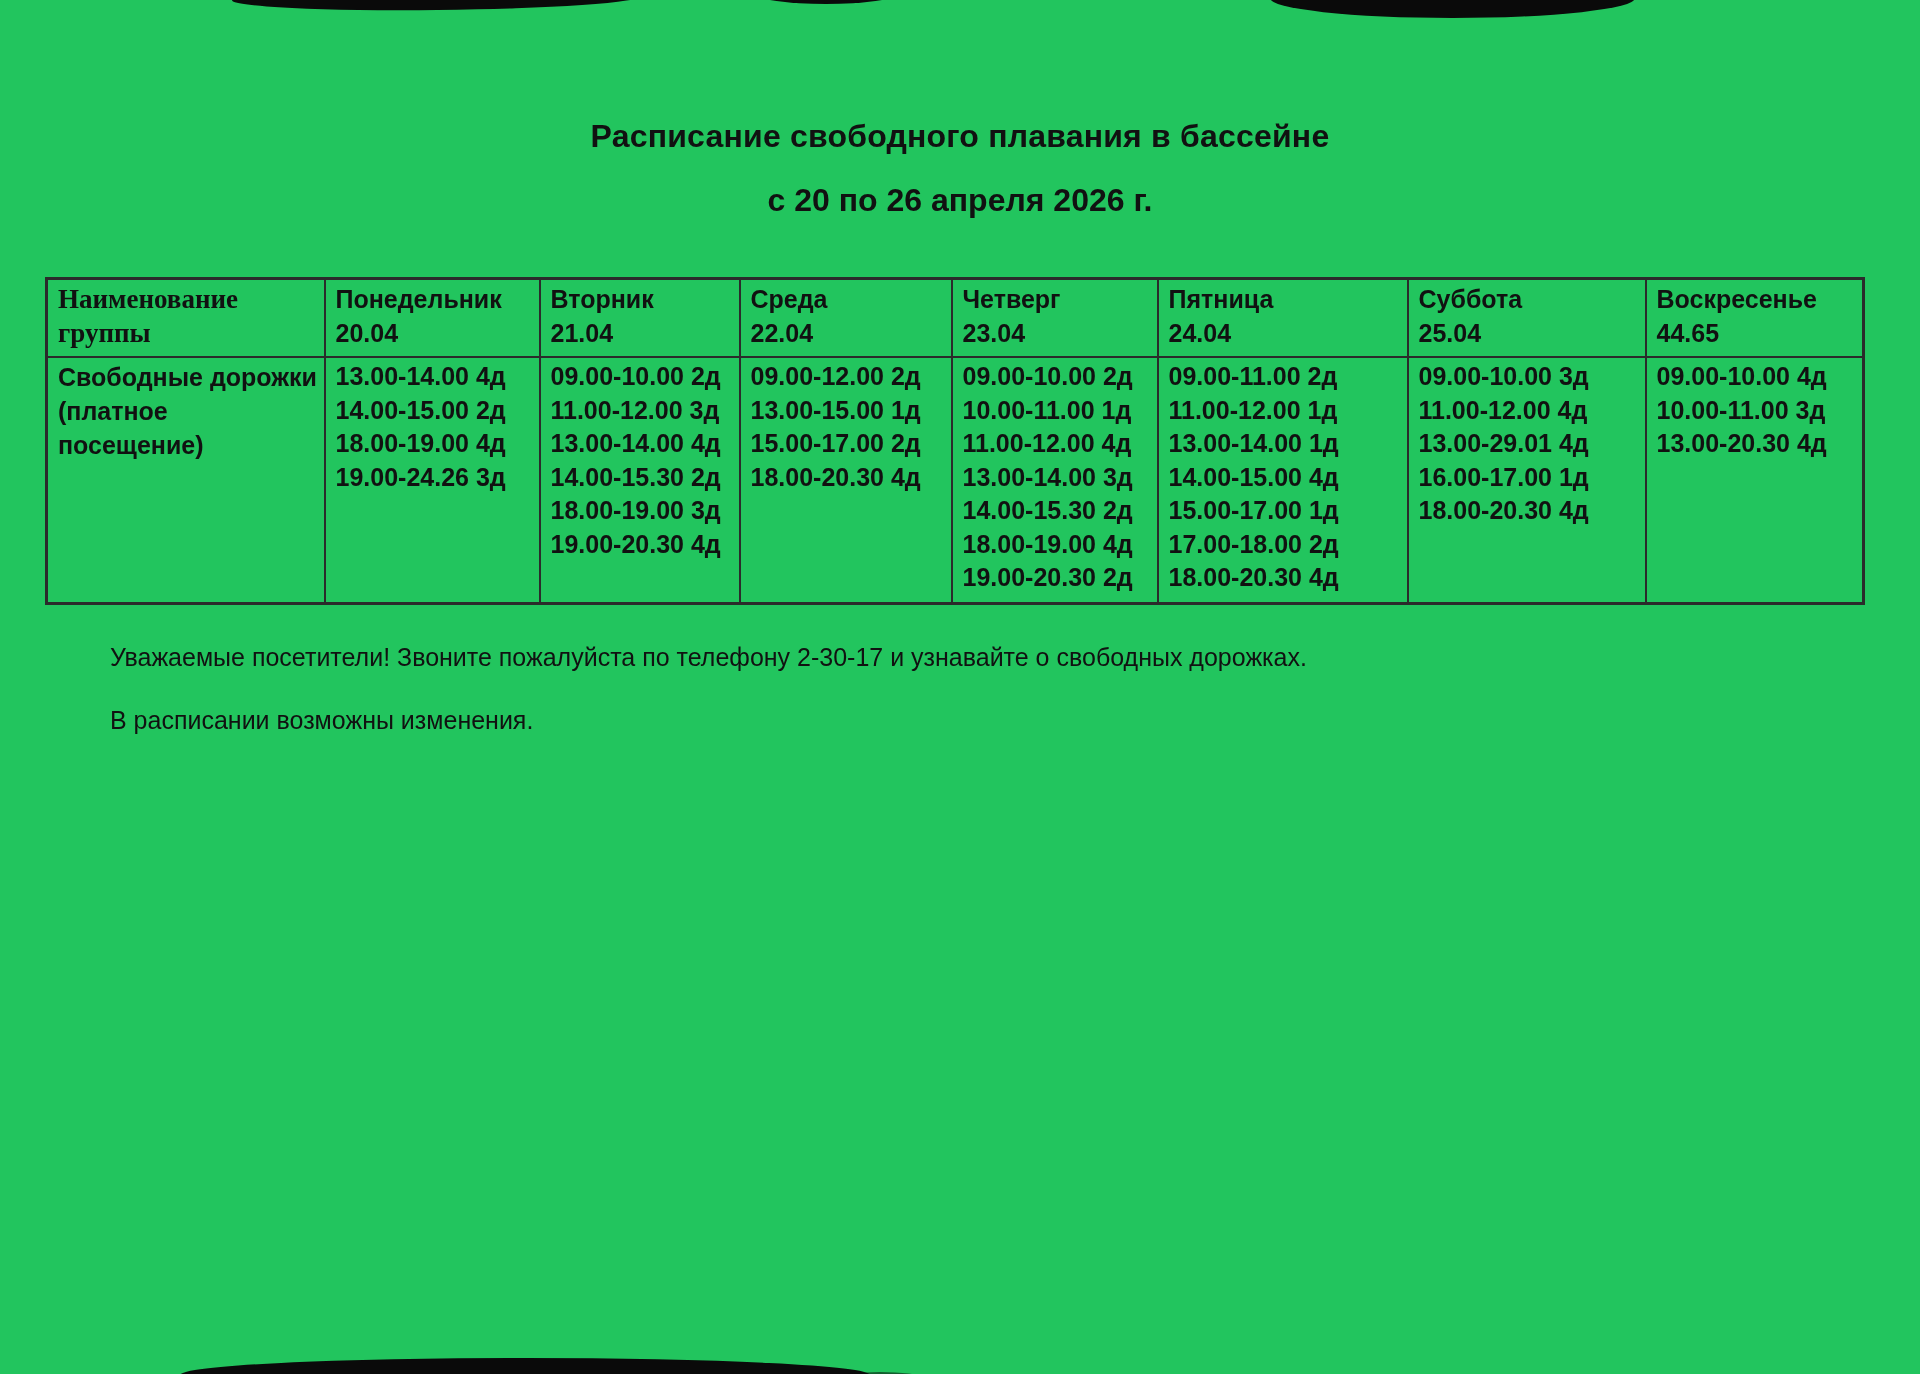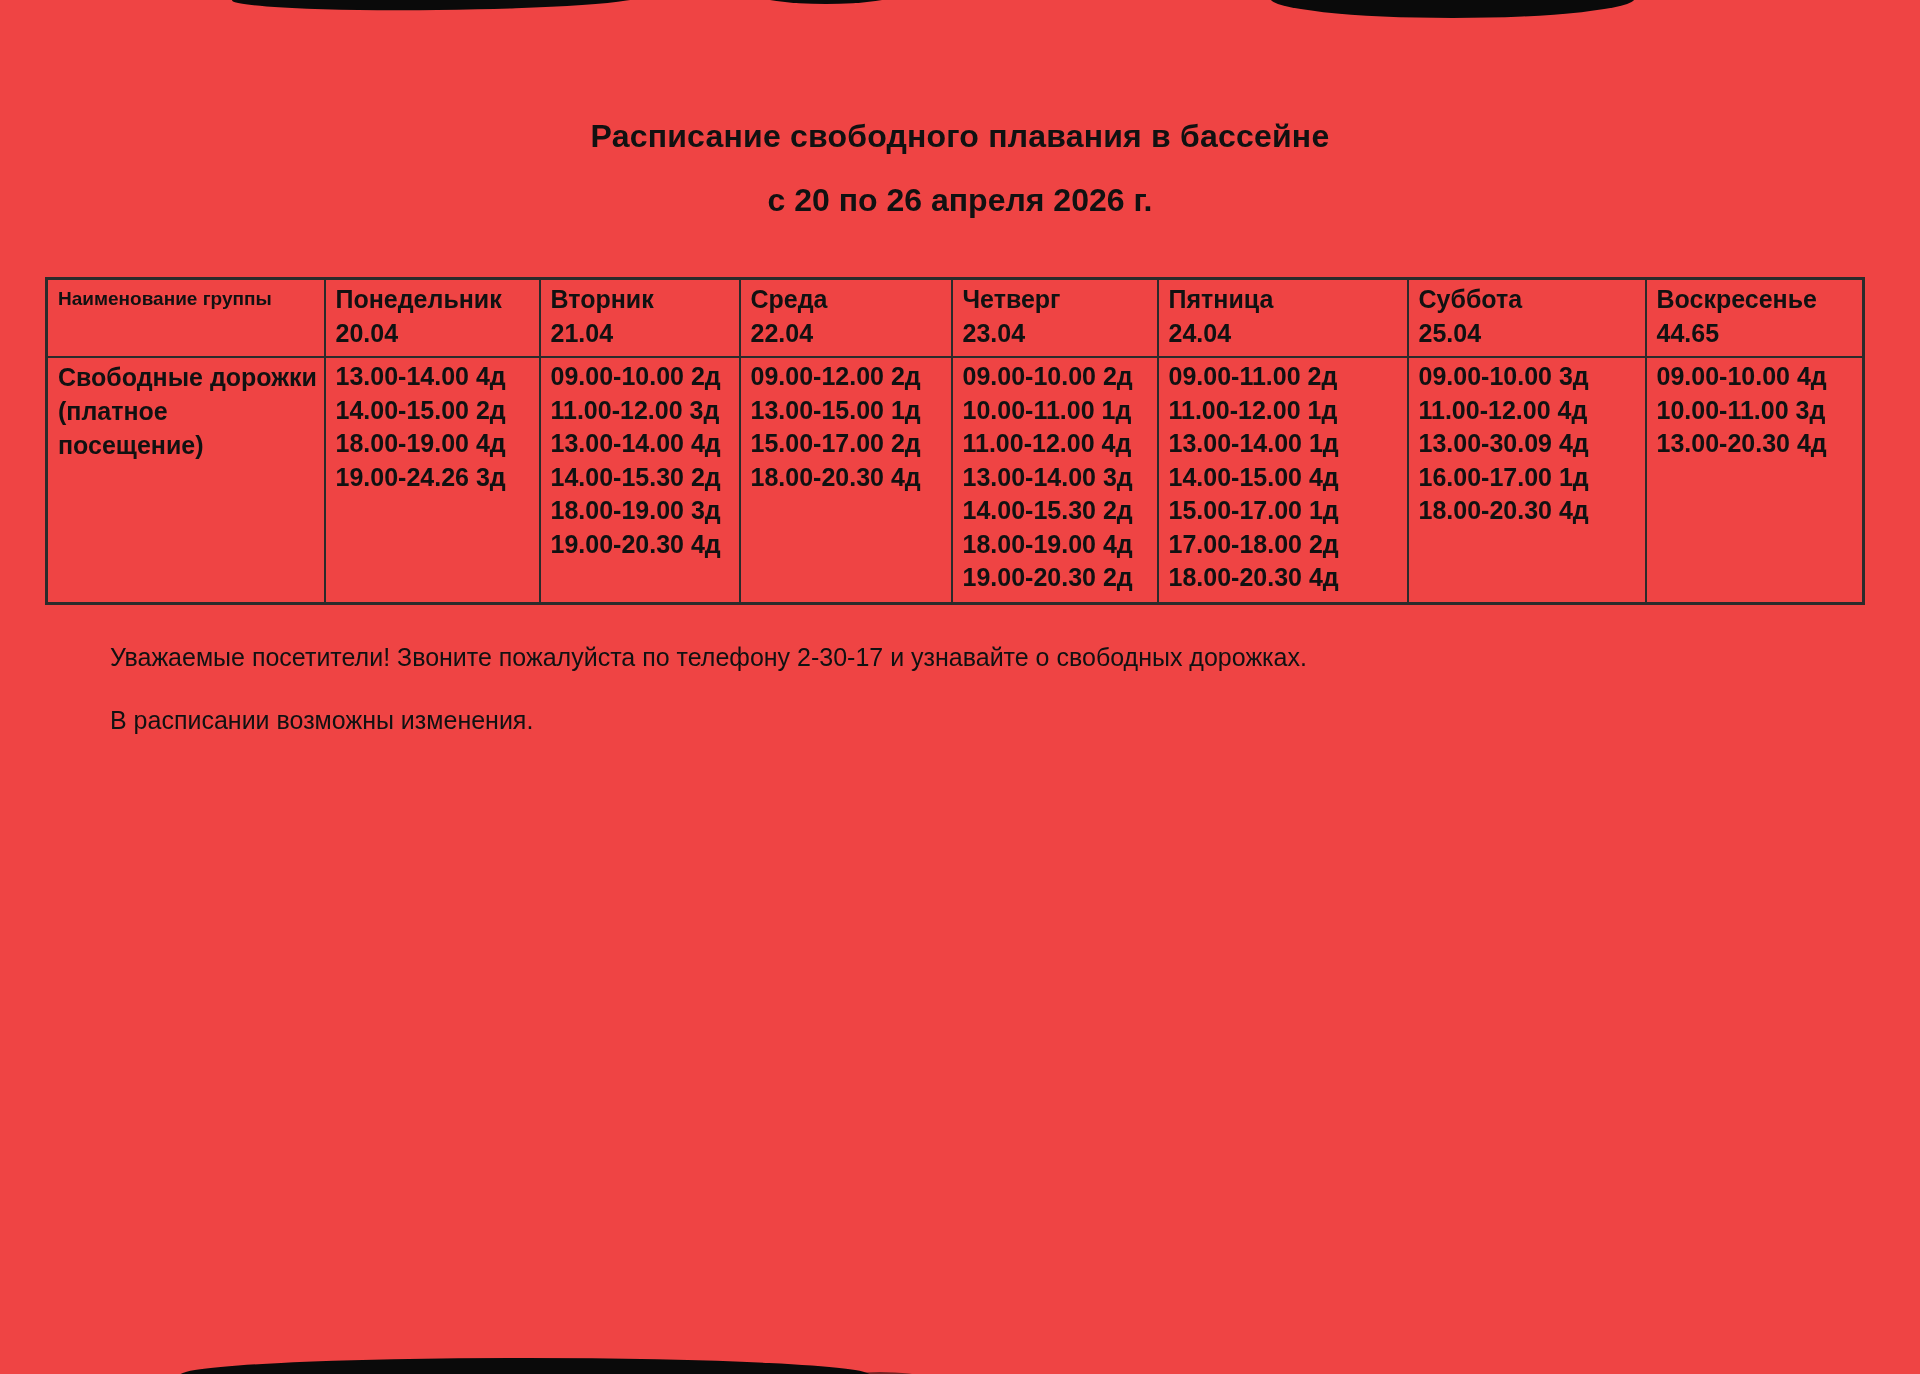--- a/index.html
+++ b/index.html
@@ -4,21 +4,21 @@
 <style>
   html,body{margin:0;padding:0;}
   body{
     width:1920px;height:1374px;
     background:#ffffff;
     font-family:"Liberation Sans","DejaVu Sans",sans-serif;
     color:#111;
     position:relative;
     overflow:hidden;
   }
-  .page{position:absolute;inset:0;background:#ef4444;}
+  .page{position:absolute;inset:0;background:#22c55e;}
   
   .artifact{position:absolute;background:#0a0a0a;border-radius:50%;}
   .artifact.top-1{left:232px;top:-14px;width:410px;height:24px;transform:rotate(-0.6deg);}
   .artifact.top-2{left:756px;top:-16px;width:140px;height:20px;}
   .artifact.top-3{left:1270px;top:-22px;width:365px;height:40px;}
   .artifact.bottom-1{left:180px;bottom:-18px;width:690px;height:34px;}
   .artifact.bottom-2{left:840px;bottom:-8px;width:80px;height:10px;opacity:.55;}
 
   .doc-title{
     position:absolute;left:0;top:118px;width:100%;
@@ -34,22 +34,23 @@
     border-collapse:collapse;table-layout:fixed;
     font-weight:bold;
   }
   table.schedule th, table.schedule td{
     border:2px solid #2b2b2b;
     padding:2px 6px 6px 10px;
     vertical-align:top;
   }
   table.schedule{border:3px solid #2b2b2b;}
   th.col-group{
-    text-align:left;font-size:19px;line-height:34px;font-weight:bold;
+    text-align:left;font-size:27px;line-height:34px;font-weight:bold;
     padding-top:4px;
+    font-family:Liberation Serif, serif;
   }
   th.col-day{
     text-align:left;font-size:25px;line-height:34px;font-weight:bold;
     padding-top:4px;padding-left:4px;padding-right:4px;
   }
   th .date{font-weight:bold;}
   td.cell-group{
     font-size:25px;line-height:34px;padding-top:5px;
   }
   td.cell-slots{
@@ -162,21 +163,21 @@
             <div class="slot">11.00-12.00 1д</div>
             <div class="slot">13.00-14.00 1д</div>
             <div class="slot">14.00-15.00 4д</div>
             <div class="slot">15.00-17.00 1д</div>
             <div class="slot">17.00-18.00 2д</div>
             <div class="slot">18.00-20.30 4д</div>
           </td>
           <td class="cell-slots">
             <div class="slot">09.00-10.00 3д</div>
             <div class="slot">11.00-12.00 4д</div>
-            <div class="slot">13.00-30.09 4д</div>
+            <div class="slot">13.00-29.01 4д</div>
             <div class="slot">16.00-17.00 1д</div>
             <div class="slot">18.00-20.30 4д</div>
           </td>
           <td class="cell-slots">
             <div class="slot">09.00-10.00 4д</div>
             <div class="slot">10.00-11.00 3д</div>
             <div class="slot">13.00-20.30 4д</div>
           </td>
         </tr>
       </tbody>

